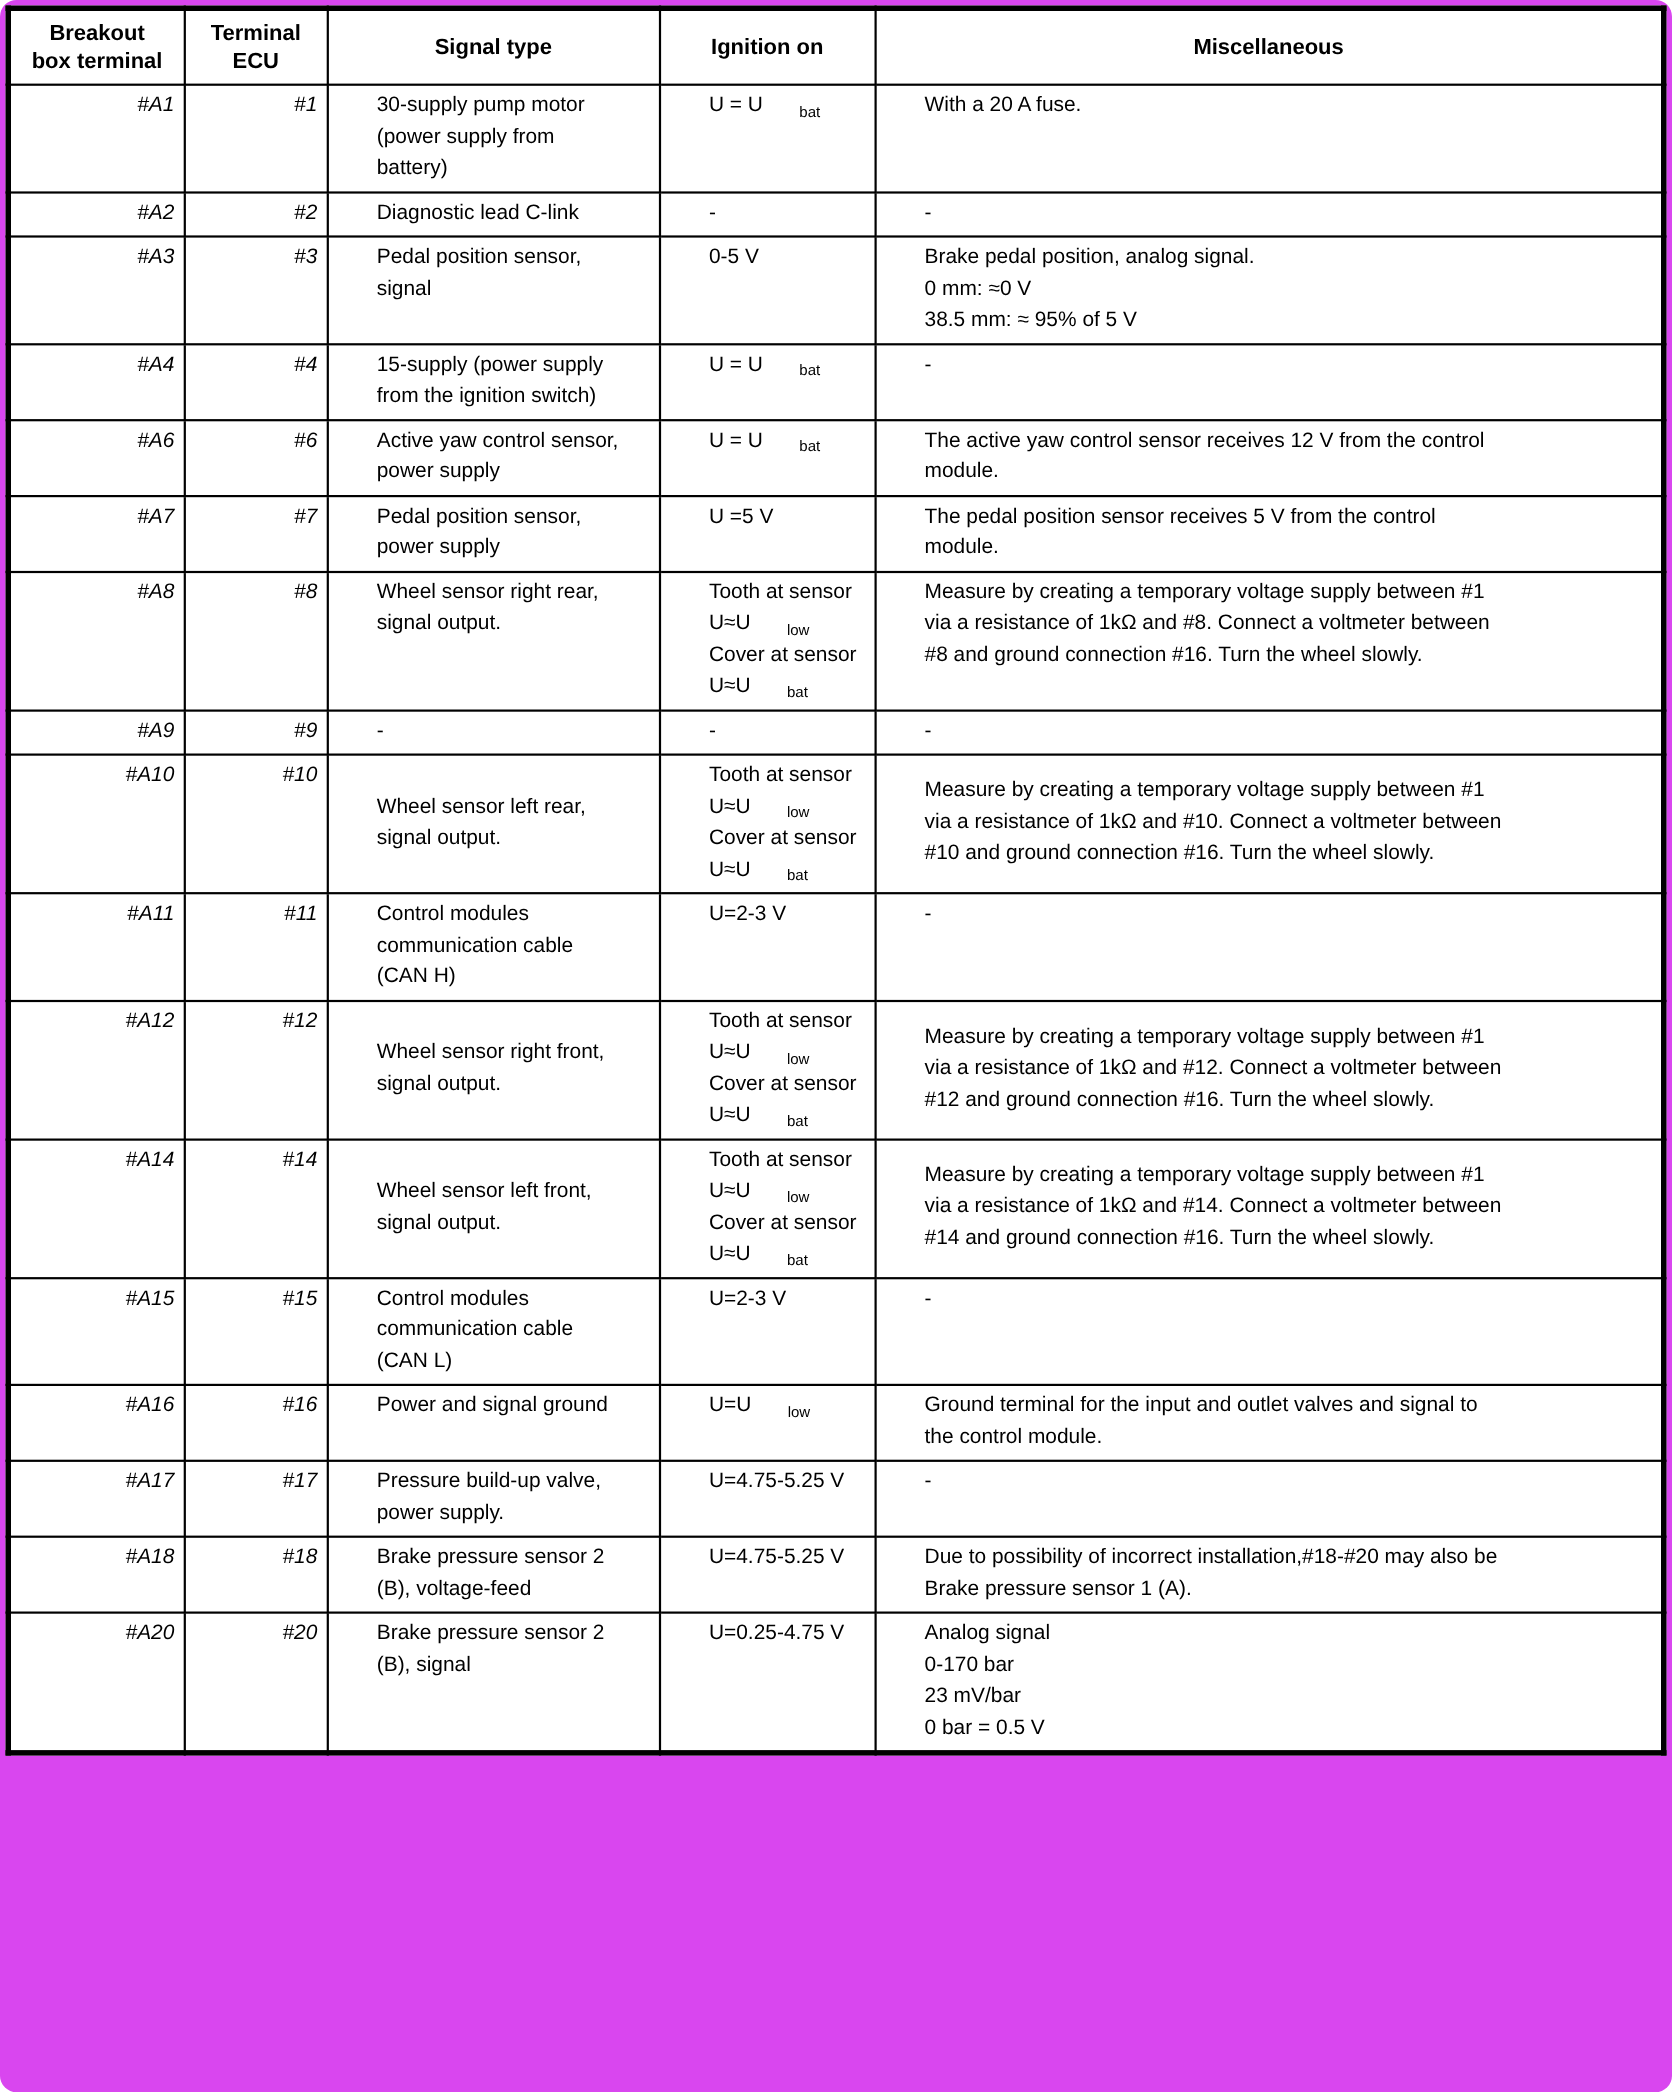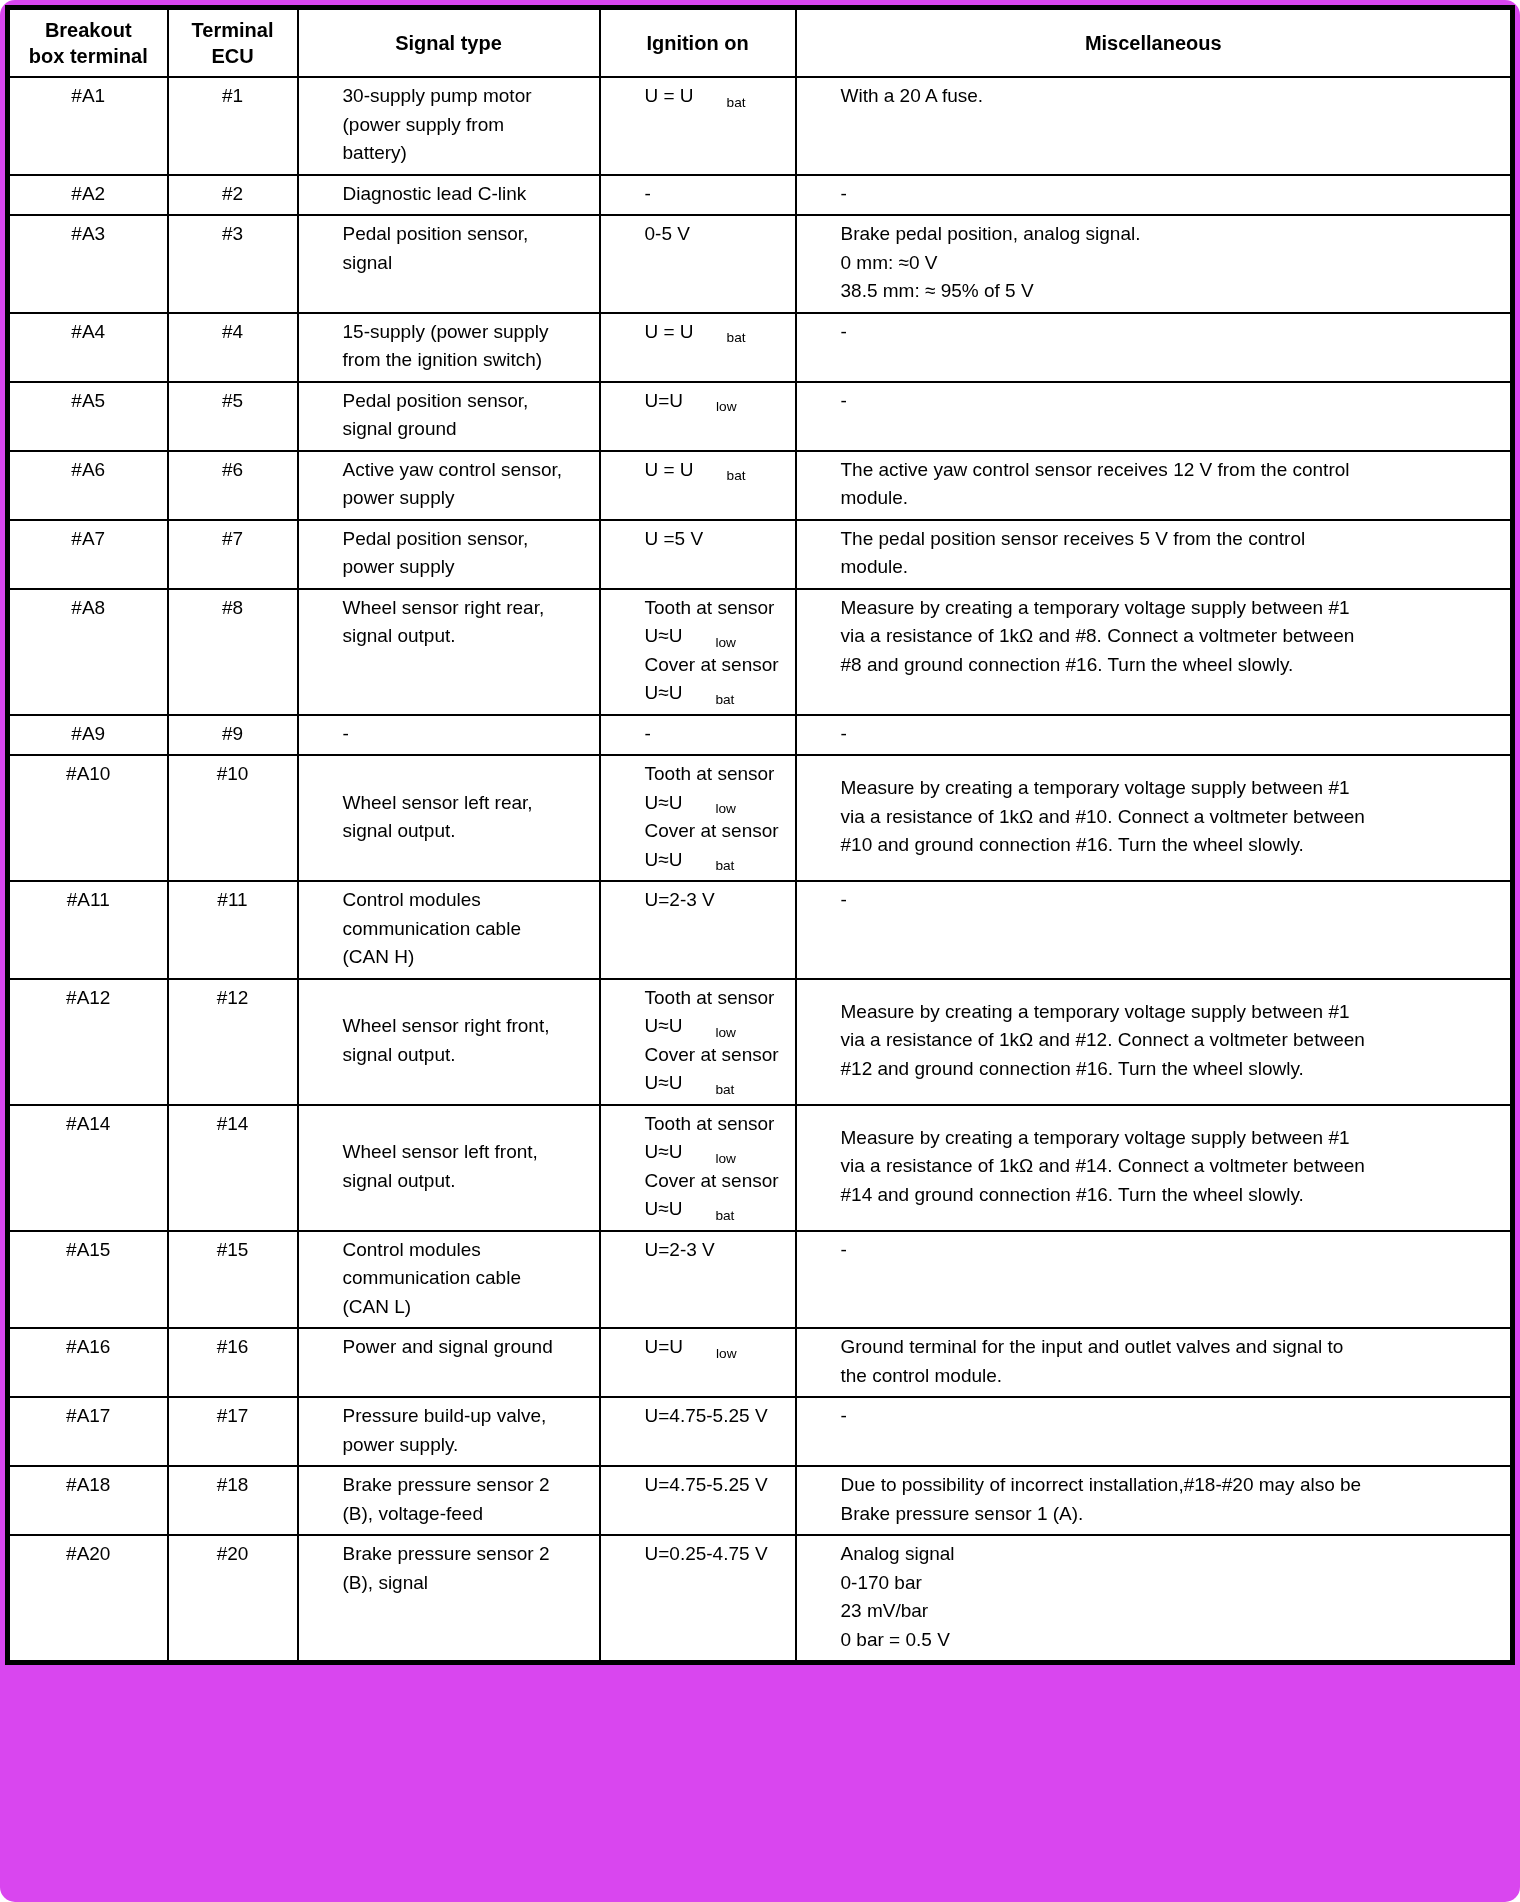--- a/index.html
+++ b/index.html
@@ -43,21 +43,22 @@
     line-height: 1.3;
     padding: 7px 4px;
   }
   td {
     font-size: 19px;
     line-height: 1.5;
     vertical-align: top;
     padding: 4px 8px 6px 8px;
   }
   td.c0, td.c1 {
-    text-align: center;
+    text-align: right;
+    font-style: italic;
   }
   td.c2, td.c3, td.c4 {
     text-align: left;
     padding-left: 44px;
   }
   tr.vmid td.c2, tr.vmid td.c4 {
     vertical-align: middle;
   }
   sub {
     font-size: 0.72em;
@@ -109,27 +110,20 @@
         <td class="c4">Brake pedal position, analog signal.<br>0 mm: ≈0 V<br>38.5 mm: ≈ 95% of 5 V</td>
       </tr>
       <tr>
         <td class="c0">#A4</td>
         <td class="c1">#4</td>
         <td class="c2">15-supply (power supply<br>from the ignition switch)</td>
         <td class="c3">U = U<sub>bat</sub></td>
         <td class="c4">-</td>
       </tr>
       <tr>
-        <td class="c0">#A5</td>
-        <td class="c1">#5</td>
-        <td class="c2">Pedal position sensor,<br>signal ground</td>
-        <td class="c3">U=U<sub>low</sub></td>
-        <td class="c4">-</td>
-      </tr>
-      <tr>
         <td class="c0">#A6</td>
         <td class="c1">#6</td>
         <td class="c2">Active yaw control sensor,<br>power supply</td>
         <td class="c3">U = U<sub>bat</sub></td>
         <td class="c4">The active yaw control sensor receives 12 V from the control<br>module.</td>
       </tr>
       <tr>
         <td class="c0">#A7</td>
         <td class="c1">#7</td>
         <td class="c2">Pedal position sensor,<br>power supply</td>

